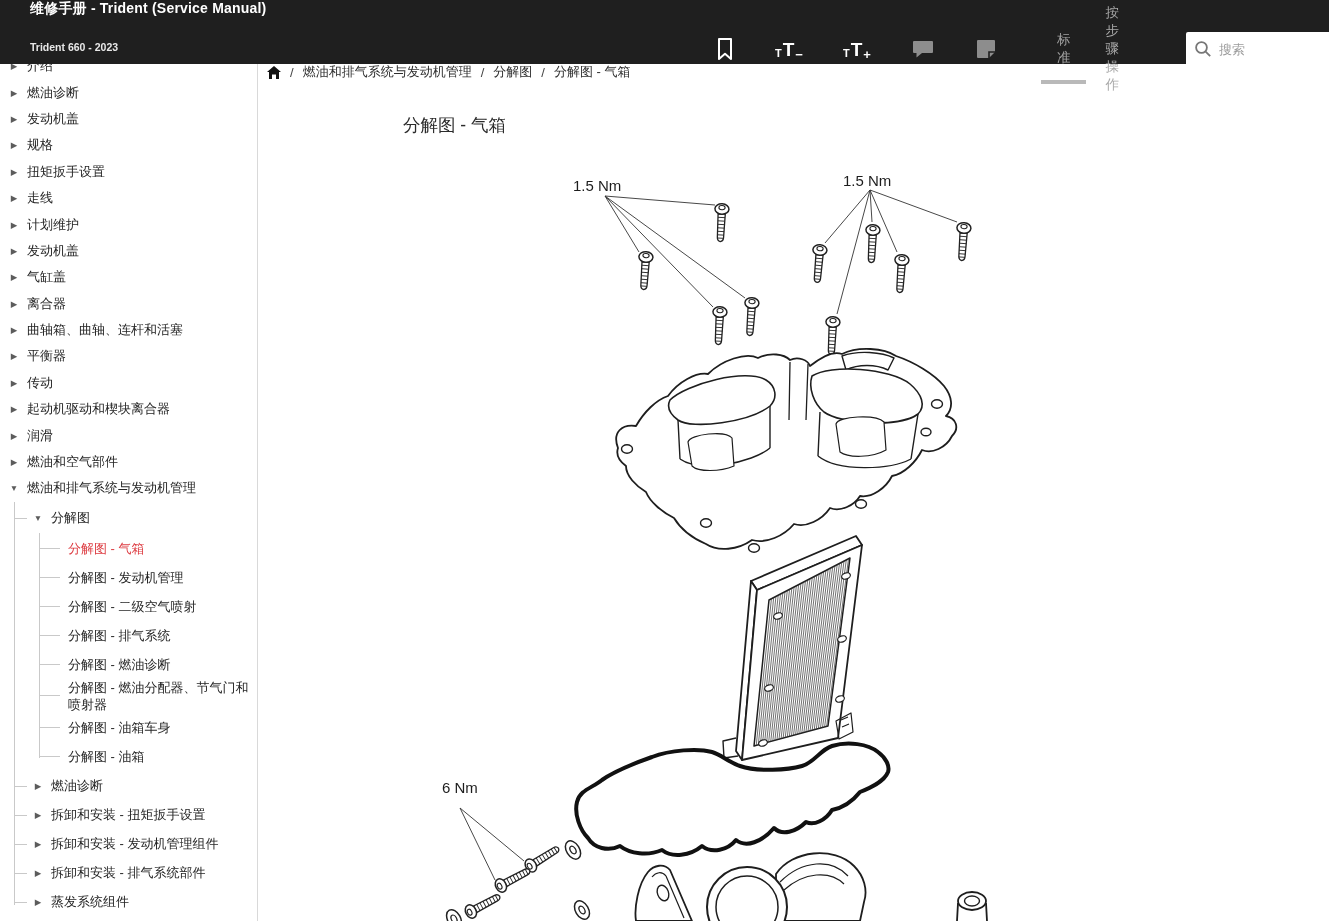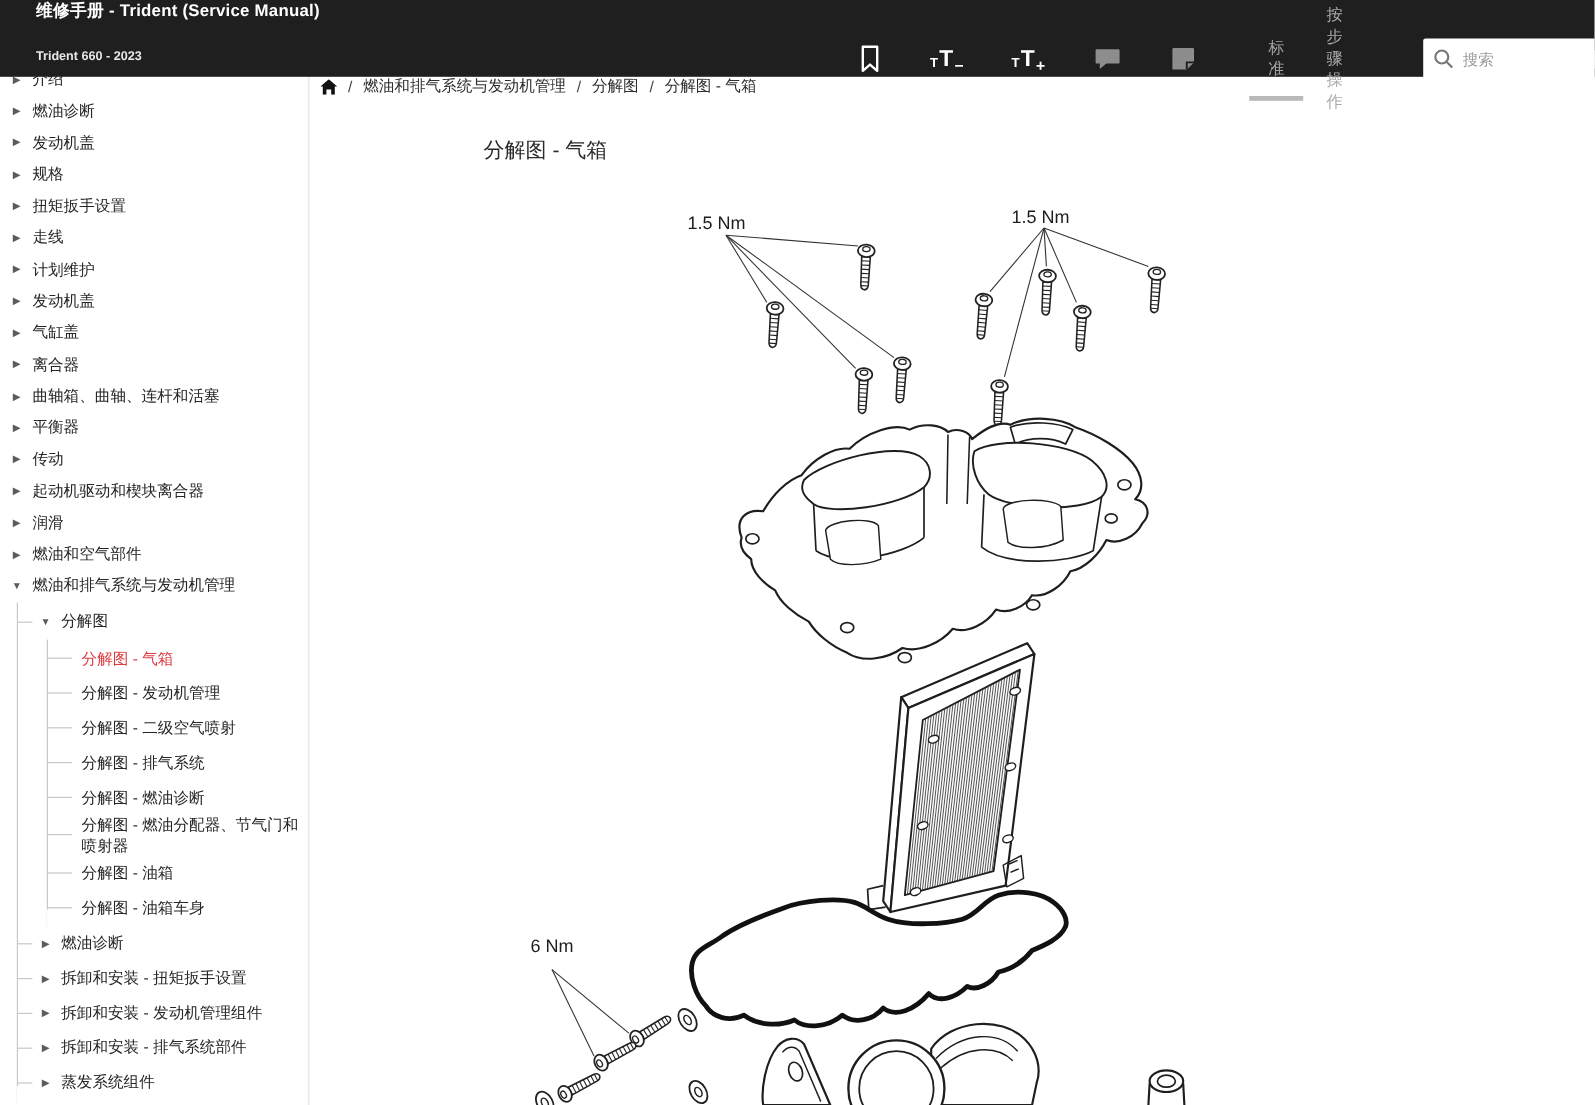--- a/index.html
+++ b/index.html
@@ -196,24 +196,24 @@
           <div class="si">
             <span>分解图 - 排气系统</span>
           </div>
           <div class="si">
             <span>分解图 - 燃油诊断</span>
           </div>
           <div class="si">
             <span>分解图 - 燃油分配器、节气门和喷射器</span>
           </div>
           <div class="si">
+            <span>分解图 - 油箱车身</span>
+          </div>
+          <div class="si">
             <span>分解图 - 油箱</span>
-          </div>
-          <div class="si">
-            <span>分解图 - 油箱车身</span>
           </div>
         </div>
         <div class="si">
           <span class="arrow">▶</span>
           <span>燃油诊断</span>
         </div>
         <div class="si">
           <span class="arrow">▶</span>
           <span>拆卸和安装 - 扭矩扳手设置</span>
         </div>

